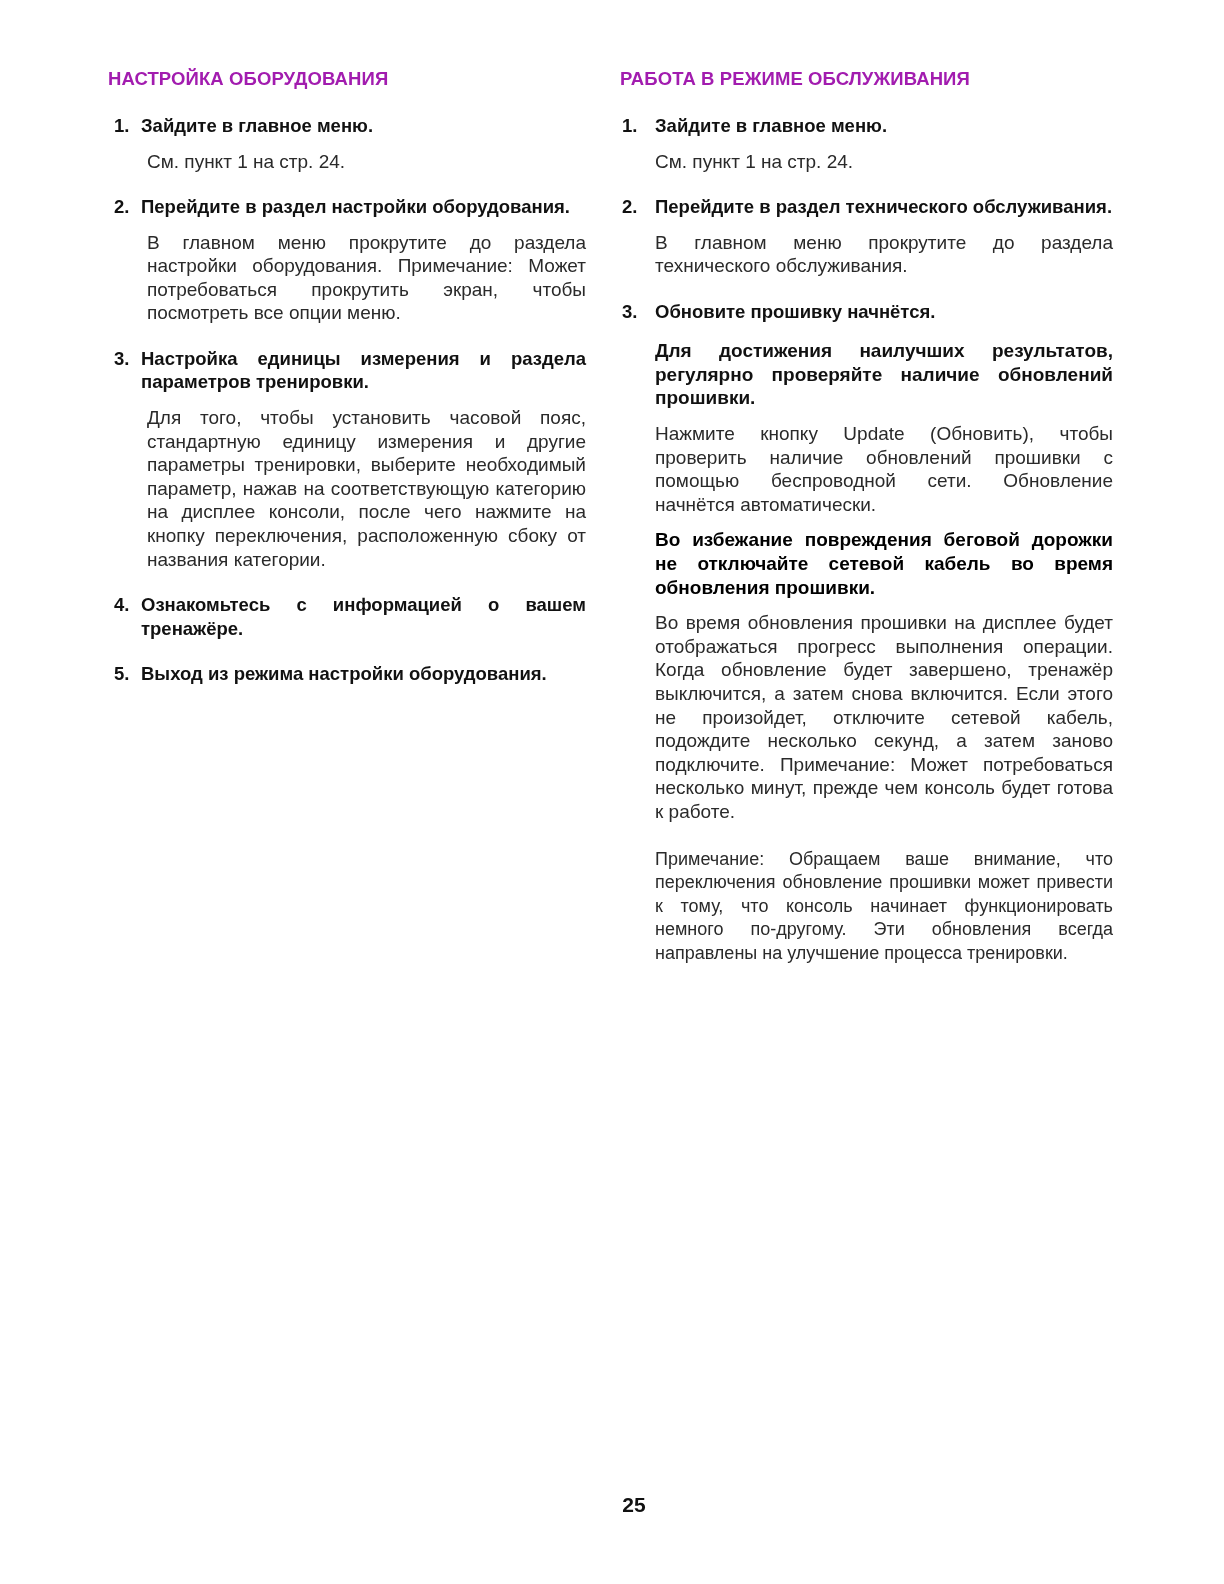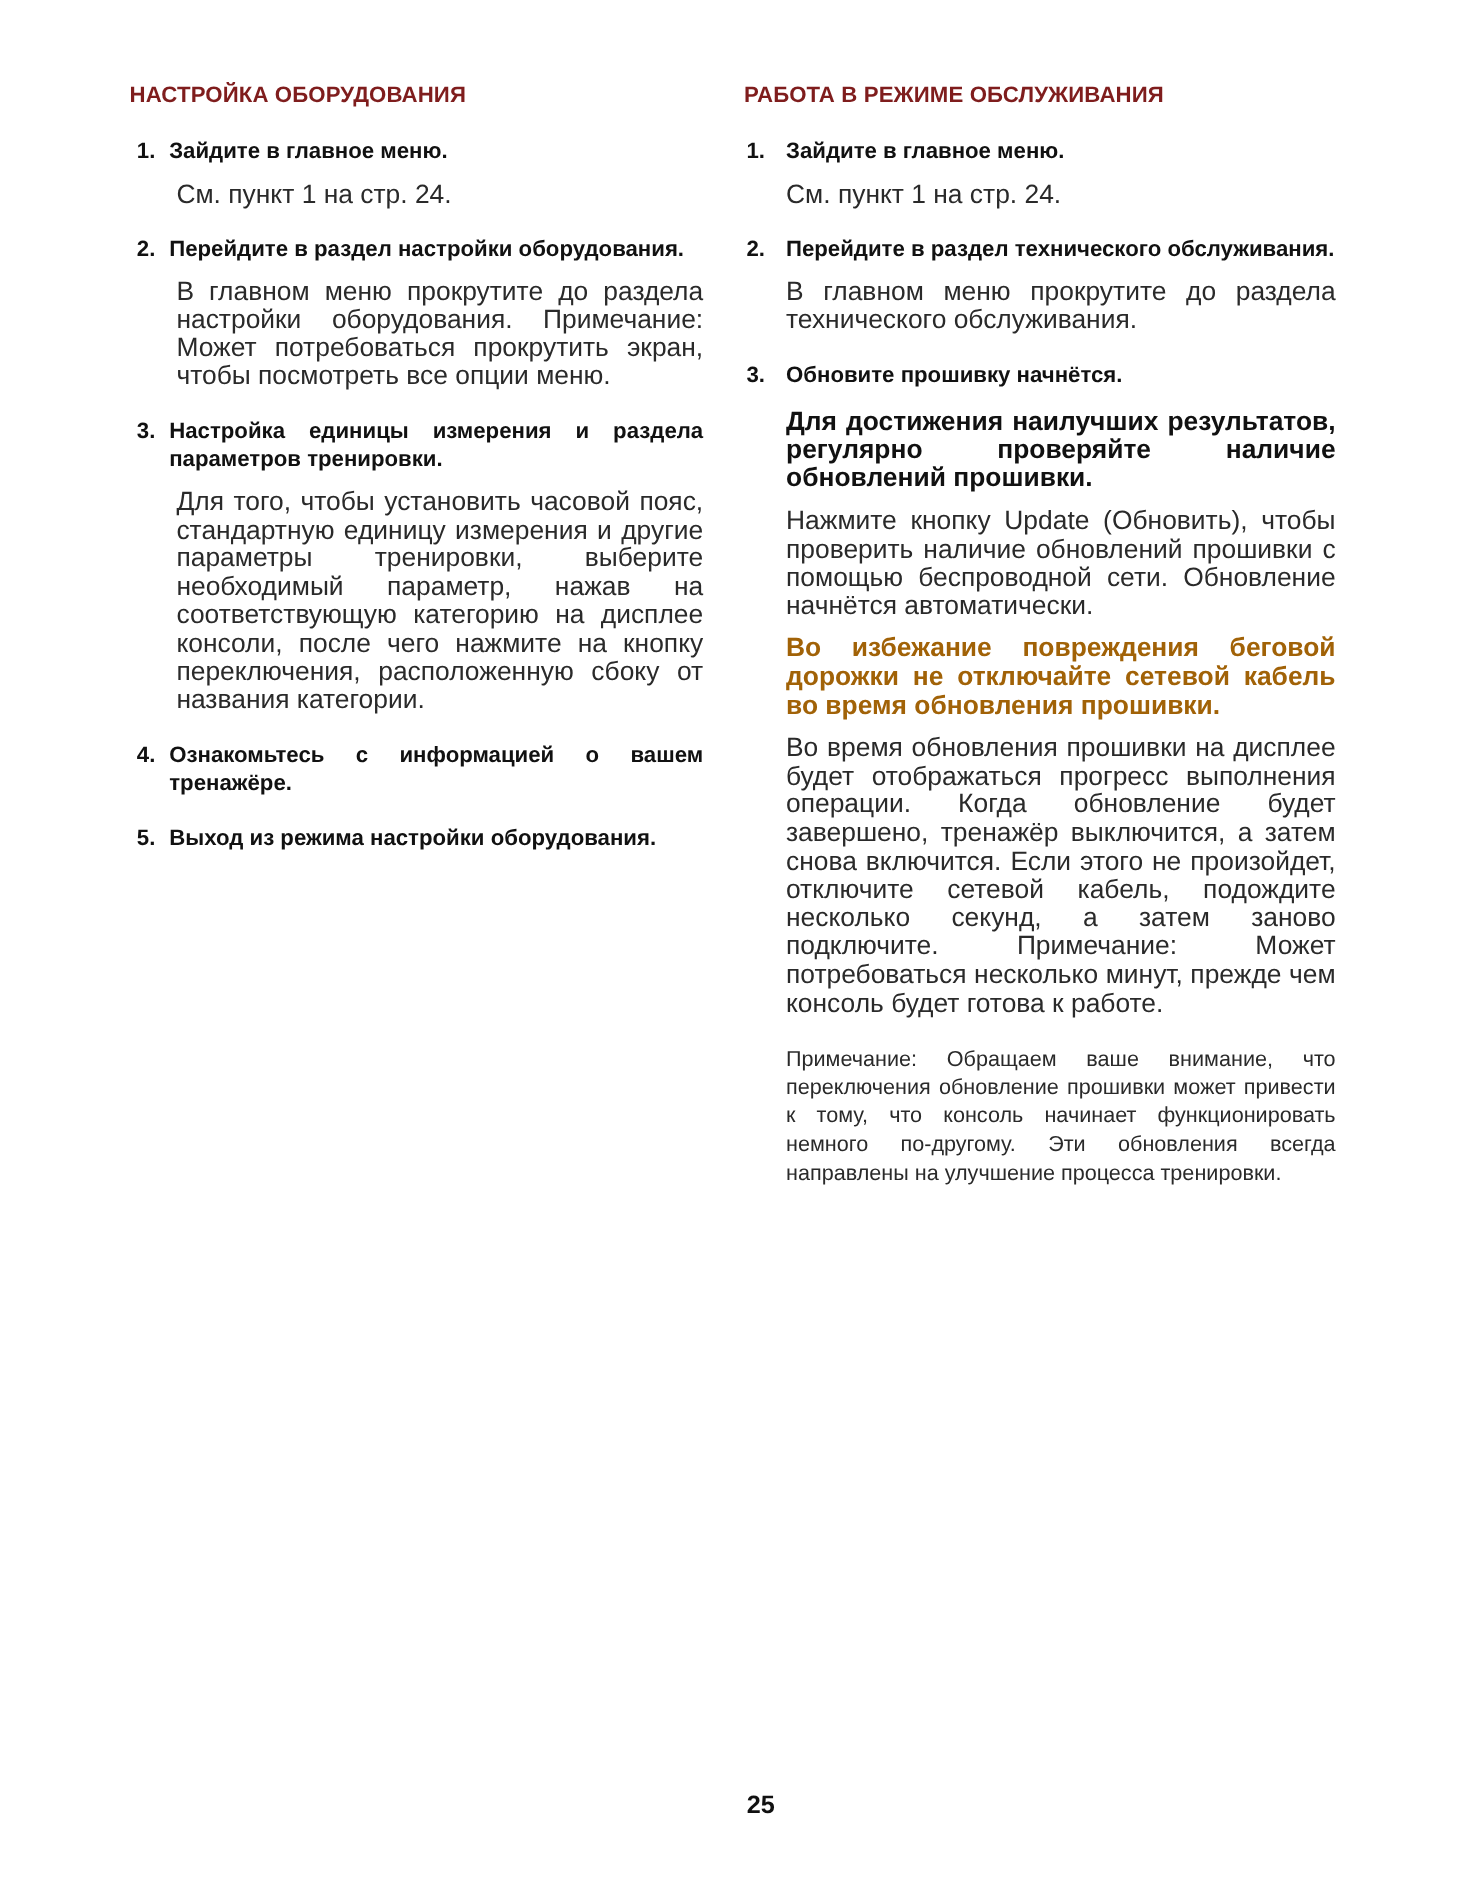--- a/index.html
+++ b/index.html
@@ -18,21 +18,21 @@
     }
     .col-left { left: 108px; width: 478px; }
     .col-right { left: 620px; width: 493px; }
 
     .section-title {
       font-weight: bold;
       font-size: 18.5px;
       letter-spacing: 0.1px;
       margin: 0 0 22px 0;
       line-height: 26px;
-      color: #7f1d1d;
+      color: #a21caf;
     }
     .step {
       margin-bottom: 16px;
     }
     .step-head {
       display: flex;
       font-weight: bold;
       font-size: 18.5px;
       line-height: 23.5px;
       color: #111;
@@ -45,21 +45,21 @@
     }
     .col-right .step-num { padding-left: 2px; flex: 0 0 35px; width: 35px; }
     .step-title {
       flex: 1;
       text-align: justify;
       text-align-last: left;
     }
     .step-body {
       margin-left: 39px;
       margin-top: 12px;
-      font-size: 22px;
+      font-size: 19px;
       line-height: 23.6px;
       text-align: justify;
       color: #2a2a2a;
     }
     .col-right .step-body { margin-left: 35px; }
     .para { margin: 0 0 12px 0; }
     .para:last-child { margin-bottom: 0; }
     .note-block {
       margin-left: 35px;
       margin-top: 24px;
@@ -145,21 +145,21 @@
   </div>
 
   <div class="step" style="margin-top:22px">
     <div class="step-head">
       <span class="step-num">3.</span>
       <span class="step-title">Обновите прошивку начнётся.</span>
     </div>
     <div class="step-body" style="margin-top:16px">
       <p class="para bold" style="font-weight:bold;color:#111">Для достижения наилучших результатов, регулярно проверяйте наличие обновлений прошивки.</p>
       <p class="para">Нажмите кнопку Update (Обновить), чтобы проверить наличие обновлений прошивки с помощью беспроводной сети. Обновление начнётся автоматически.</p>
-      <p class="para" style="font-weight:bold;color:#a16207">Во избежание повреждения беговой дорожки не отключайте сетевой кабель во время обновления прошивки.</p>
+      <p class="para" style="font-weight:bold;color:#000000">Во избежание повреждения беговой дорожки не отключайте сетевой кабель во время обновления прошивки.</p>
       <p class="para">Во время обновления прошивки на дисплее будет отображаться прогресс выполнения операции. Когда обновление будет завершено, тренажёр выключится, а затем снова включится. Если этого не произойдет, отключите сетевой кабель, подождите несколько секунд, а затем заново подключите. Примечание: Может потребоваться несколько минут, прежде чем консоль будет готова к работе.</p>
     </div>
   </div>
 
   <div class="note-block">Примечание: Обращаем ваше внимание, что переключения обновление прошивки может привести к тому, что консоль начинает функционировать немного по-другому. Эти обновления всегда направлены на улучшение процесса тренировки.</div>
 </div>
 
 <div class="page-number">25</div>
 
 </body></html>

